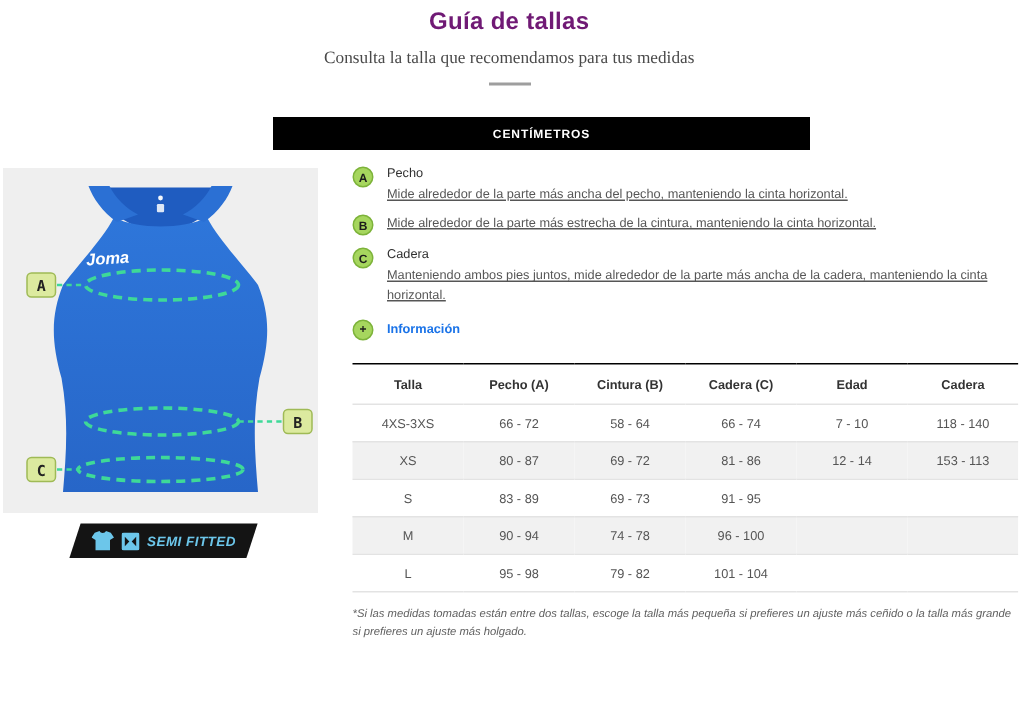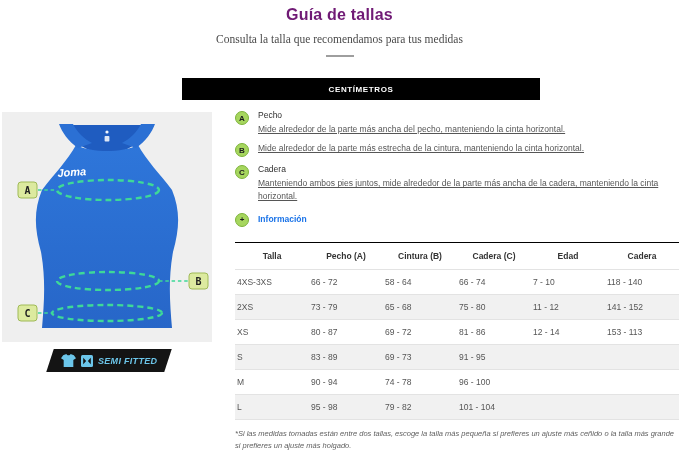--- a/index.html
+++ b/index.html
@@ -38,21 +38,21 @@
       font-size:8px; font-weight:bold; display:flex; align-items:center; justify-content:center; margin-top:1px; }
   .measure-name { font-size:8.5px; font-weight:normal; color:#2f2f2f; margin-bottom:3px; }
   .measure-desc { font-size:8.5px; color:#565656; line-height:1.45; max-width:420px;text-decoration:underline; }
 
   .info-row { display:flex; gap:9px; align-items:center; margin-top:10px; cursor:pointer; }
   .info-label { font-size:8.5px; font-weight:bold; color:#1a73e8; }
 
   
   table.size-table { width:444px; border-collapse:collapse; margin-top:15px; table-layout:fixed; }
   .size-table th { font-size:8.5px; font-weight:bold; color:#333; padding:8px 2px; border-top:1px solid #000000; border-bottom:1px solid #e3e3e3; text-align:center; }
-  .size-table td { font-size:8.5px; color:#555; padding:7px 2px; border-bottom:1px solid #e3e3e3; text-align:left;margin-top:32px; }
+  .size-table td { font-size:8.5px; color:#555; padding:7px 2px; border-bottom:1px solid #e3e3e3; text-align:center;margin-top:32px; }
   .size-table tbody tr:nth-child(even) { background:#f1f1f1; }
 
   .notes { margin-top:8px; }
   .note { font-size:7.5px; font-style:italic; color:#5f5f5f; line-height:1.6; margin-bottom:5px; max-width:440px; }
 </style>
 </head>
 <body>
 
 <div id="screen">
 
@@ -168,28 +168,20 @@
       <tbody>
         <tr>
           <td>4XS-3XS</td>
           <td>66 - 72</td>
           <td>58 - 64</td>
           <td>66 - 74</td>
           <td>7 - 10</td>
           <td>118 - 140</td>
         </tr>
         <tr>
-          <td>2XS</td>
-          <td>73 - 79</td>
-          <td>65 - 68</td>
-          <td>75 - 80</td>
-          <td>11 - 12</td>
-          <td>141 - 152</td>
-        </tr>
-        <tr>
           <td>XS</td>
           <td>80 - 87</td>
           <td>69 - 72</td>
           <td>81 - 86</td>
           <td>12 - 14</td>
           <td>153 - 113</td>
         </tr>
         <tr>
           <td>S</td>
           <td>83 - 89</td>

